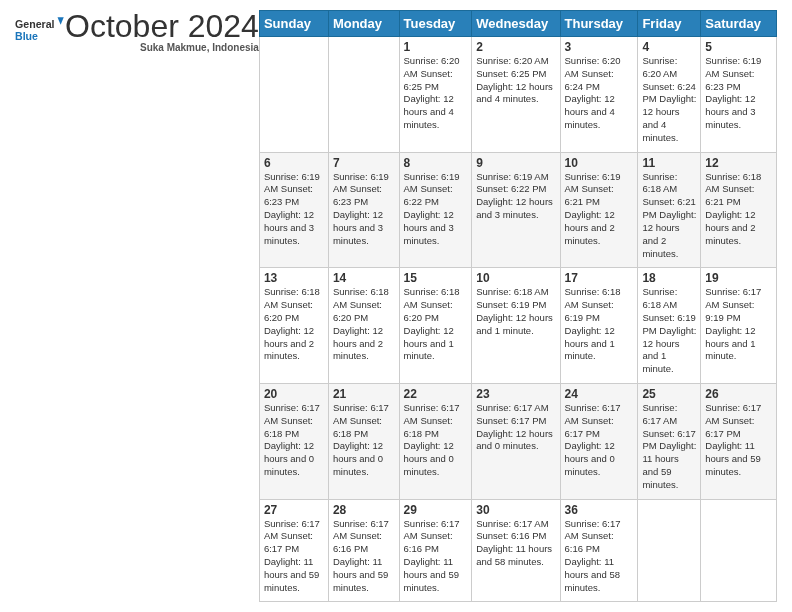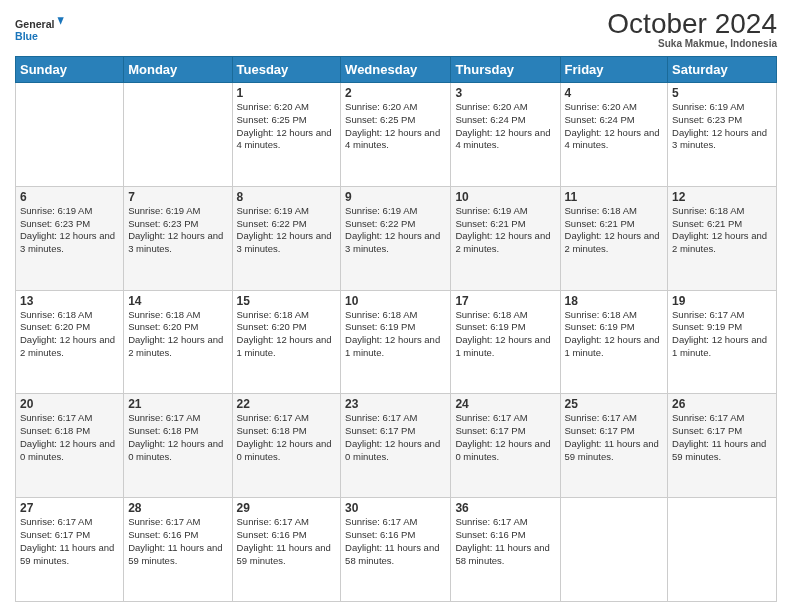--- a/index.html
+++ b/index.html
@@ -8,38 +8,38 @@
       background: #fff;
       width: 792px;
       height: 612px;
       overflow: hidden;
     }
     .page {
       width: 792px;
       height: 612px;
       padding: 10px 15px;
       display: flex;
-      flex-direction: column;
+      flex-direction: row;
     }
     .header {
       display: flex;
       justify-content: space-between;
       align-items: flex-start;
       margin-bottom: 6px;
     }
     .logo {
       display: flex;
       align-items: center;
       gap: 4px;
     }
     .title-area {
       text-align: right;
     }
     .month-title {
-      font-size: 28px;
+      font-size: 32px;
       font-weight: 300;
       color: #333;
       line-height: 1;
     }
     .location {
       font-size: 10px;
       color: #555;
       font-weight: bold;
     }
     .calendar {

